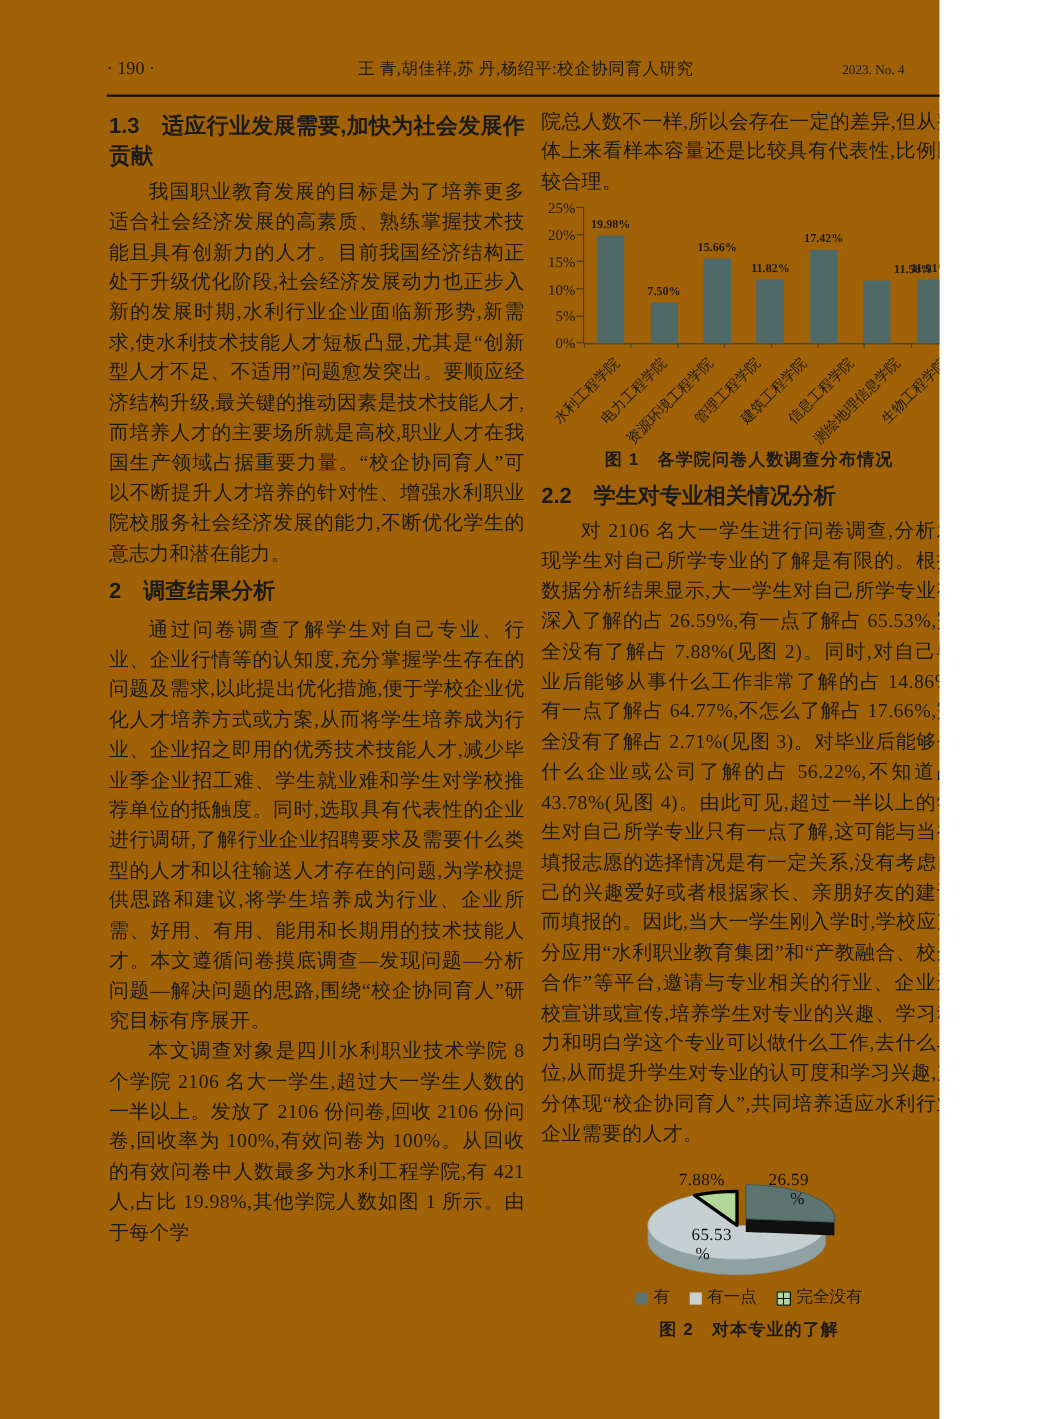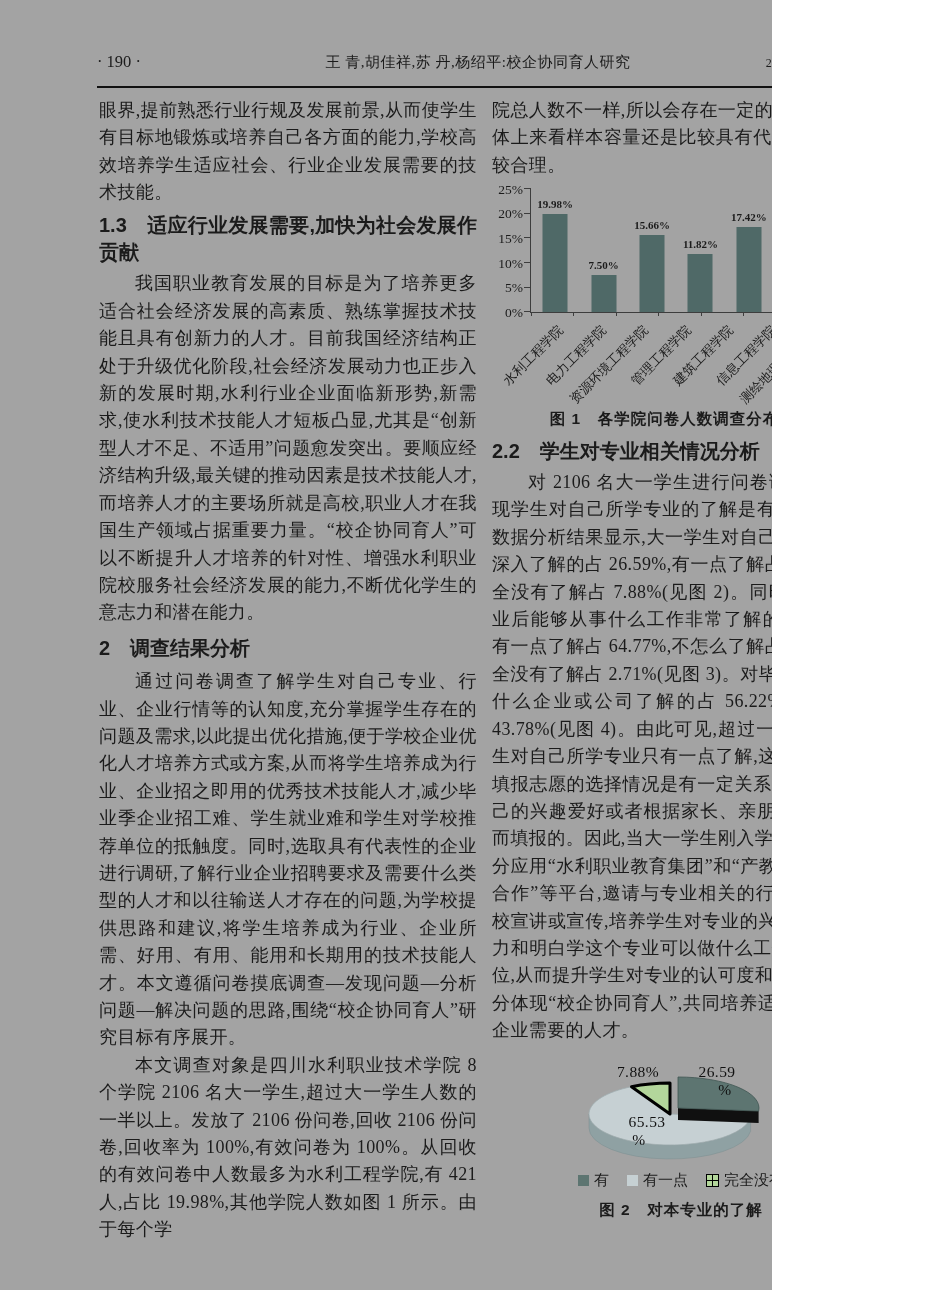--- a/index.html
+++ b/index.html
@@ -1,18 +1,18 @@
 <!DOCTYPE html>
 <html><head>
 <meta charset="utf-8">
 <style>
   html,body{margin:0;padding:0;}
   body{width:950px;height:1290px;background:#ffffff;color:#1b1b1b;
        font-family:"Liberation Serif","DejaVu Serif",serif;}
-  .page{position:relative;width:772px;height:1290px;overflow:hidden;background:#a3a3a3;}
+  .page{position:relative;width:854px;height:1290px;overflow:hidden;background:#a16207;}
 
   
   .header{position:absolute;left:97px;top:52px;width:762px;display:flex;align-items:baseline;
           border-bottom:2px solid #111;padding-bottom:14px;}
   .header .pg{width:130px;font-size:16.5px;}
   .header .rt{flex:1;text-align:center;font-size:15px;letter-spacing:.5px;}
   .header .issue{width:130px;text-align:center;font-size:12px;}
 
   
   .col{position:absolute;top:97px;width:378px;font-size:18px;line-height:27.4px;
@@ -62,21 +62,20 @@
 
 <div class="page">
 
   <div class="header">
     <span class="pg">· 190 ·</span>
     <span class="rt">王 青,胡佳祥,苏 丹,杨绍平:校企协同育人研究</span>
     <span class="issue">2023. No. 4</span>
   </div>
 
   <div class="col col-left">
-    <p>眼界,提前熟悉行业行规及发展前景,从而使学生有目标地锻炼或培养自己各方面的能力,学校高效培养学生适应社会、行业企业发展需要的技术技能。</p>
     <div class="hd hd-sub">1.3　适应行业发展需要,加快为社会发展作贡献</div>
     <p class="ind">我国职业教育发展的目标是为了培养更多适合社会经济发展的高素质、熟练掌握技术技能且具有创新力的人才。目前我国经济结构正处于升级优化阶段,社会经济发展动力也正步入新的发展时期,水利行业企业面临新形势,新需求,使水利技术技能人才短板凸显,尤其是“创新型人才不足、不适用”问题愈发突出。要顺应经济结构升级,最关键的推动因素是技术技能人才,而培养人才的主要场所就是高校,职业人才在我国生产领域占据重要力量。“校企协同育人”可以不断提升人才培养的针对性、增强水利职业院校服务社会经济发展的能力,不断优化学生的意志力和潜在能力。</p>
     <div class="hd hd-main">2　调查结果分析</div>
     <p class="ind">通过问卷调查了解学生对自己专业、行业、企业行情等的认知度,充分掌握学生存在的问题及需求,以此提出优化措施,便于学校企业优化人才培养方式或方案,从而将学生培养成为行业、企业招之即用的优秀技术技能人才,减少毕业季企业招工难、学生就业难和学生对学校推荐单位的抵触度。同时,选取具有代表性的企业进行调研,了解行业企业招聘要求及需要什么类型的人才和以往输送人才存在的问题,为学校提供思路和建议,将学生培养成为行业、企业所需、好用、有用、能用和长期用的技术技能人才。本文遵循问卷摸底调查—发现问题—分析问题—解决问题的思路,围绕“校企协同育人”研究目标有序展开。</p>
     <p class="ind">本文调查对象是四川水利职业技术学院 8 个学院 2106 名大一学生,超过大一学生人数的一半以上。发放了 2106 份问卷,回收 2106 份问卷,回收率为 100%,有效问卷为 100%。从回收的有效问卷中人数最多为水利工程学院,有 421 人,占比 19.98%,其他学院人数如图 1 所示。由于每个学</p>
   </div>
 
   <div class="col col-right">
     <p>院总人数不一样,所以会存在一定的差异,但从整体上来看样本容量还是比较具有代表性,比例比较合理。</p>
 

